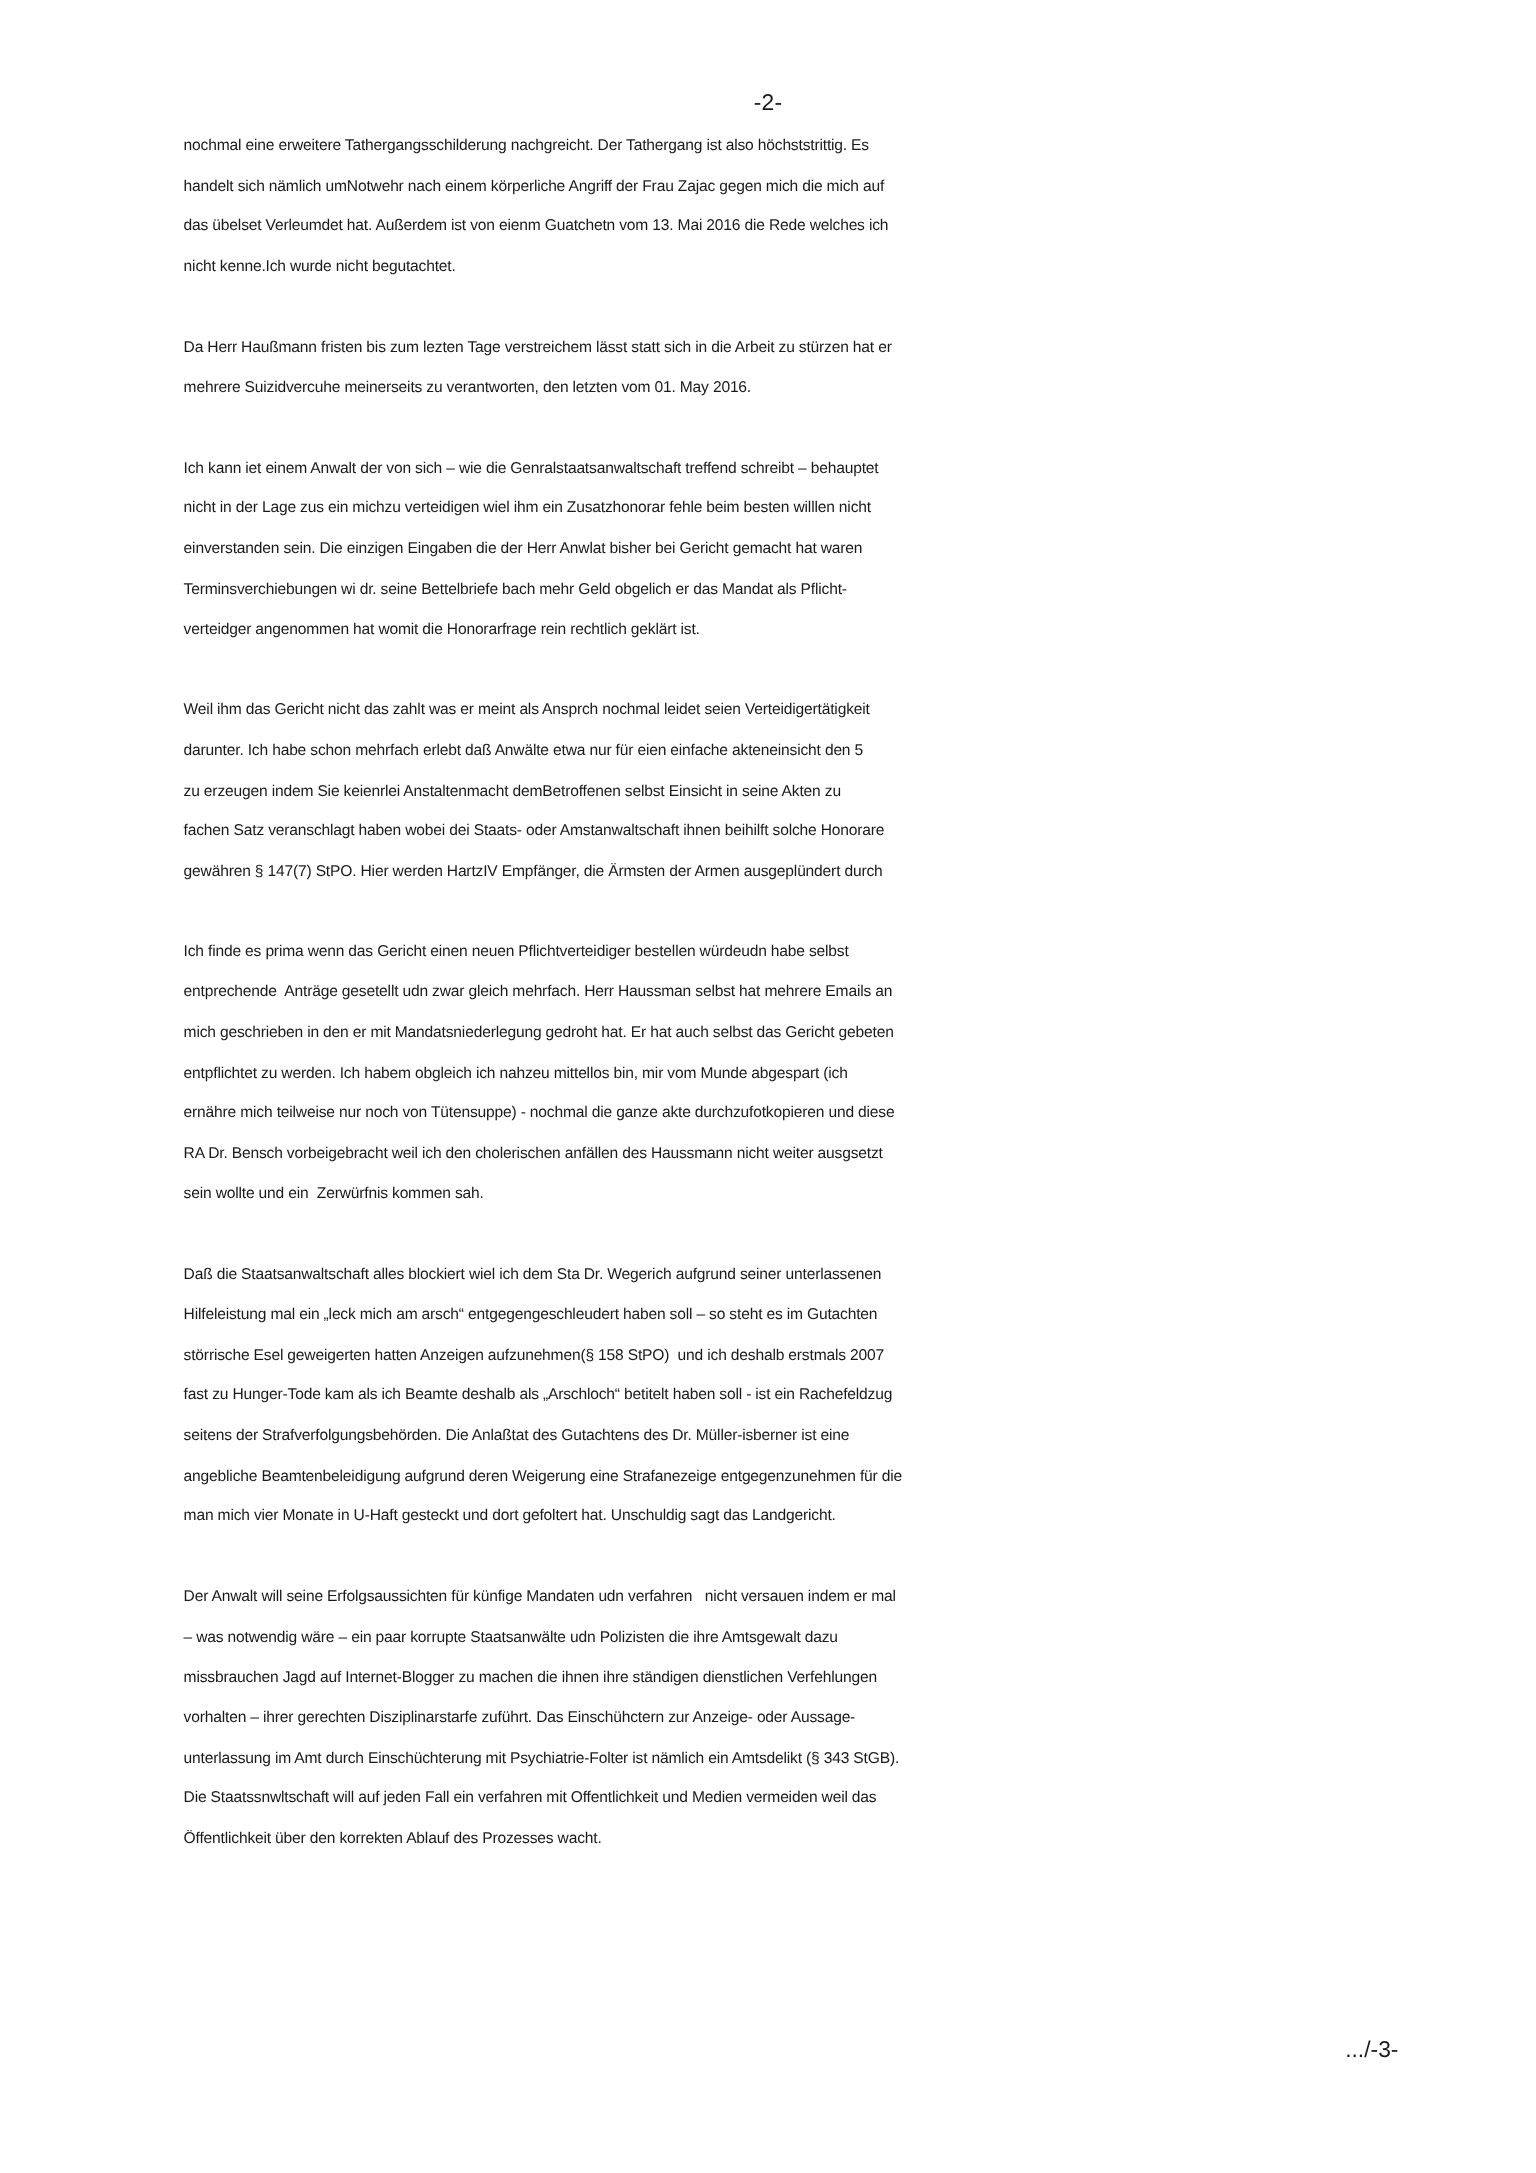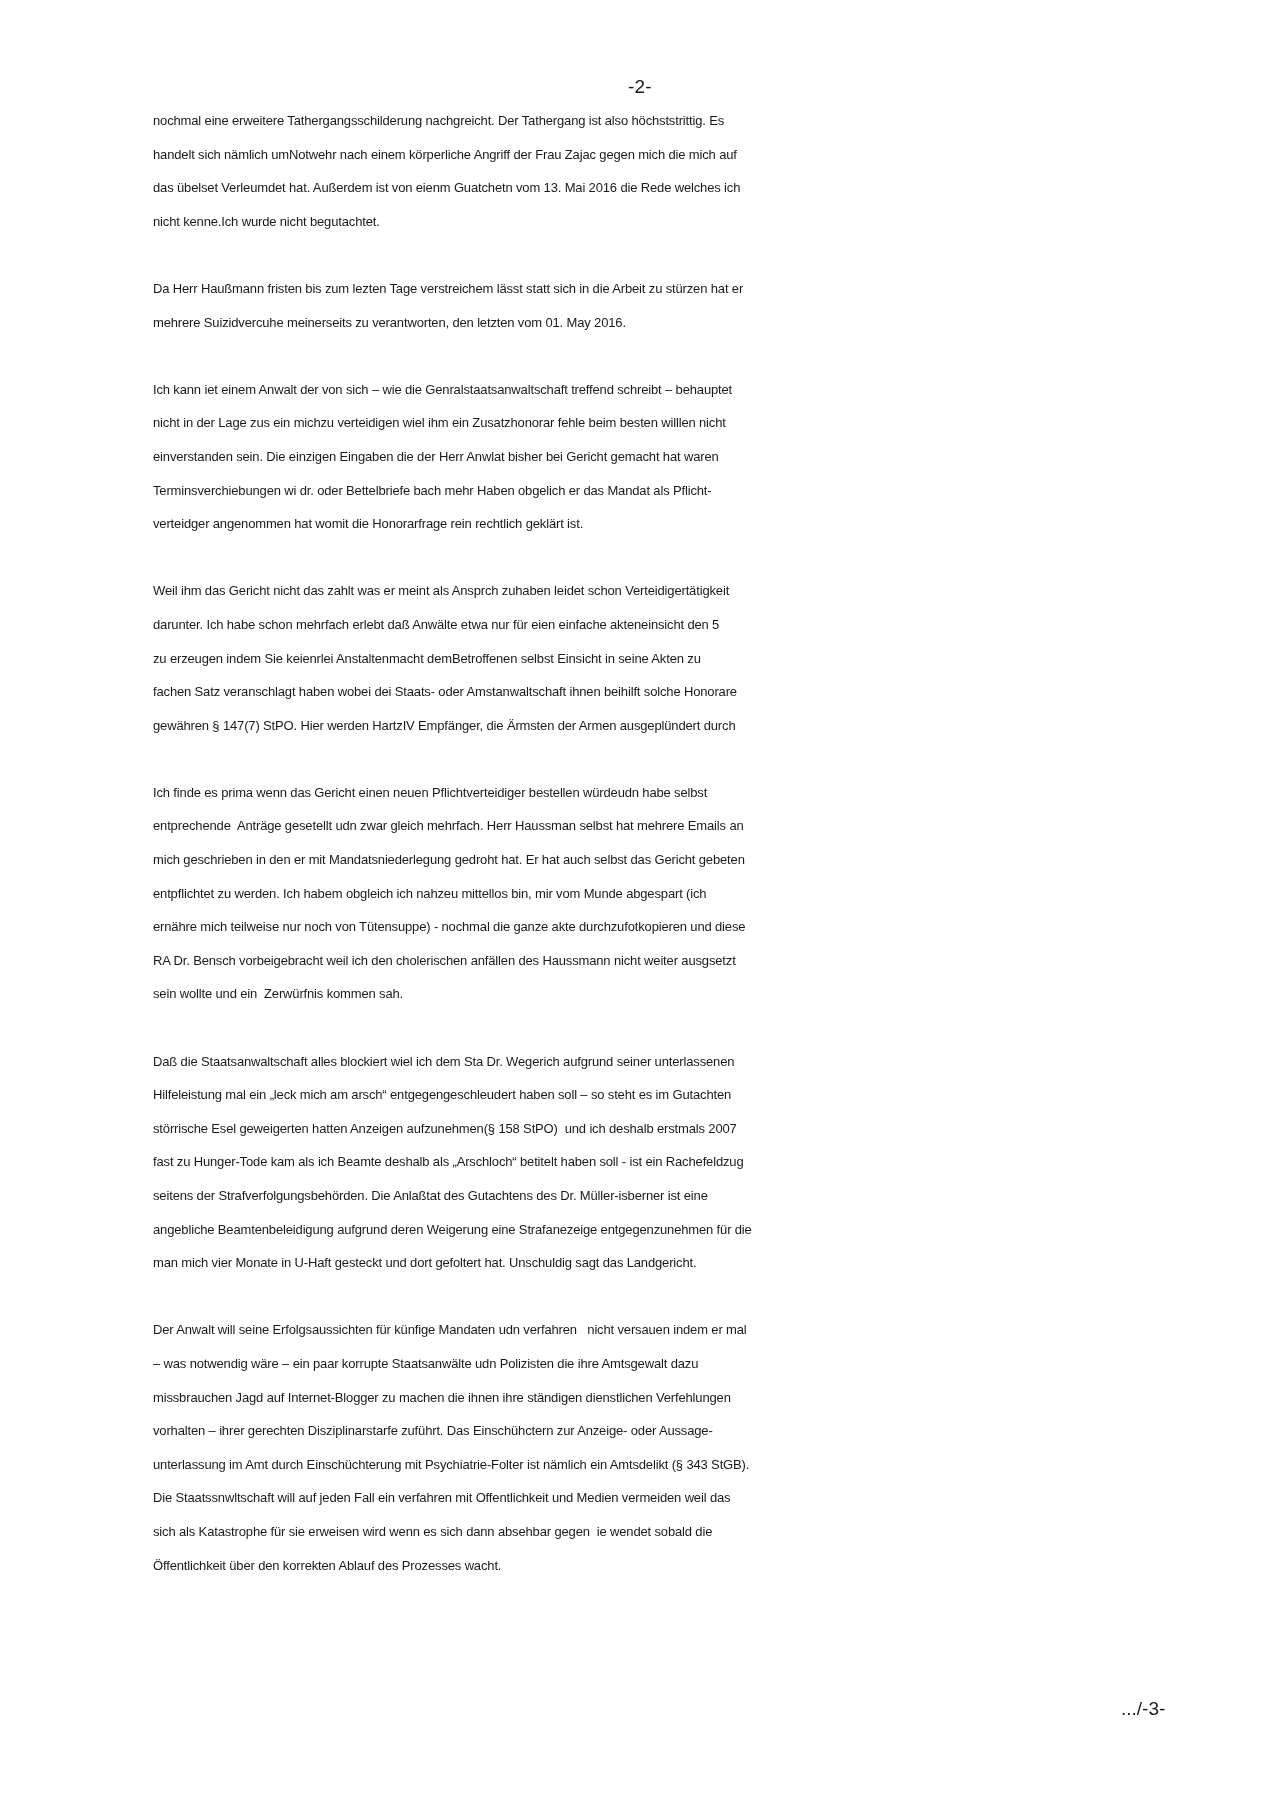--- a/index.html
+++ b/index.html
@@ -71,25 +71,25 @@
         <span class="line">nicht kenne.Ich wurde nicht begutachtet.</span>
       </div>
       <div class="para">
         <span class="line">Da Herr Haußmann fristen bis zum lezten Tage verstreichem lässt statt sich in die Arbeit zu stürzen hat er</span>
         <span class="line">mehrere Suizidvercuhe meinerseits zu verantworten, den letzten vom 01. May 2016.</span>
       </div>
       <div class="para">
         <span class="line">Ich kann iet einem Anwalt der von sich – wie die Genralstaatsanwaltschaft treffend schreibt – behauptet</span>
         <span class="line">nicht in der Lage zus ein michzu verteidigen wiel ihm ein Zusatzhonorar fehle beim besten willlen nicht</span>
         <span class="line">einverstanden sein. Die einzigen Eingaben die der Herr Anwlat bisher bei Gericht gemacht hat waren</span>
-        <span class="line">Terminsverchiebungen wi dr. oder Bettelbriefe bach mehr Haben obgelich er das Mandat als Pflicht-</span>
+        <span class="line">Terminsverchiebungen wi dr. seine Bettelbriefe bach mehr Geld obgelich er das Mandat als Pflicht-</span>
         <span class="line">verteidger angenommen hat womit die Honorarfrage rein rechtlich geklärt ist.</span>
       </div>
       <div class="para">
-        <span class="line">Weil ihm das Gericht nicht das zahlt was er meint als Ansprch zuhaben leidet schon Verteidigertätigkeit</span>
+        <span class="line">Weil ihm das Gericht nicht das zahlt was er meint als Ansprch nochmal leidet seien Verteidigertätigkeit</span>
         <span class="line">darunter. Ich habe schon mehrfach erlebt daß Anwälte etwa nur für eien einfache akteneinsicht den 5</span>
         <span class="line">zu erzeugen indem Sie keienrlei Anstaltenmacht demBetroffenen selbst Einsicht in seine Akten zu</span>
         <span class="line">fachen Satz veranschlagt haben wobei dei Staats- oder Amstanwaltschaft ihnen beihilft solche Honorare</span>
         <span class="line">gewähren § 147(7) StPO. Hier werden HartzIV Empfänger, die Ärmsten der Armen ausgeplündert durch</span>
       </div>
       <div class="para">
         <span class="line">Ich finde es prima wenn das Gericht einen neuen Pflichtverteidiger bestellen würdeudn habe selbst</span>
         <span class="line">entprechende  Anträge gesetellt udn zwar gleich mehrfach. Herr Haussman selbst hat mehrere Emails an</span>
         <span class="line">mich geschrieben in den er mit Mandatsniederlegung gedroht hat. Er hat auch selbst das Gericht gebeten</span>
         <span class="line">entpflichtet zu werden. Ich habem obgleich ich nahzeu mittellos bin, mir vom Munde abgespart (ich</span>
@@ -106,19 +106,18 @@
         <span class="line">angebliche Beamtenbeleidigung aufgrund deren Weigerung eine Strafanezeige entgegenzunehmen für die</span>
         <span class="line">man mich vier Monate in U-Haft gesteckt und dort gefoltert hat. Unschuldig sagt das Landgericht.</span>
       </div>
       <div class="para">
         <span class="line">Der Anwalt will seine Erfolgsaussichten für künfige Mandaten udn verfahren   nicht versauen indem er mal</span>
         <span class="line">– was notwendig wäre – ein paar korrupte Staatsanwälte udn Polizisten die ihre Amtsgewalt dazu</span>
         <span class="line">missbrauchen Jagd auf Internet-Blogger zu machen die ihnen ihre ständigen dienstlichen Verfehlungen</span>
         <span class="line">vorhalten – ihrer gerechten Disziplinarstarfe zuführt. Das Einschühctern zur Anzeige- oder Aussage-</span>
         <span class="line">unterlassung im Amt durch Einschüchterung mit Psychiatrie-Folter ist nämlich ein Amtsdelikt (§ 343 StGB).</span>
         <span class="line">Die Staatssnwltschaft will auf jeden Fall ein verfahren mit Offentlichkeit und Medien vermeiden weil das</span>
-        <span class="line">sich als Katastrophe für sie erweisen wird wenn es sich dann absehbar gegen  ie wendet sobald die</span>
         <span class="line">Öffentlichkeit über den korrekten Ablauf des Prozesses wacht.</span>
       </div>
     </div>
 
   <div class="continuation">.../-3-</div>
 </div>
 
 </body></html>

